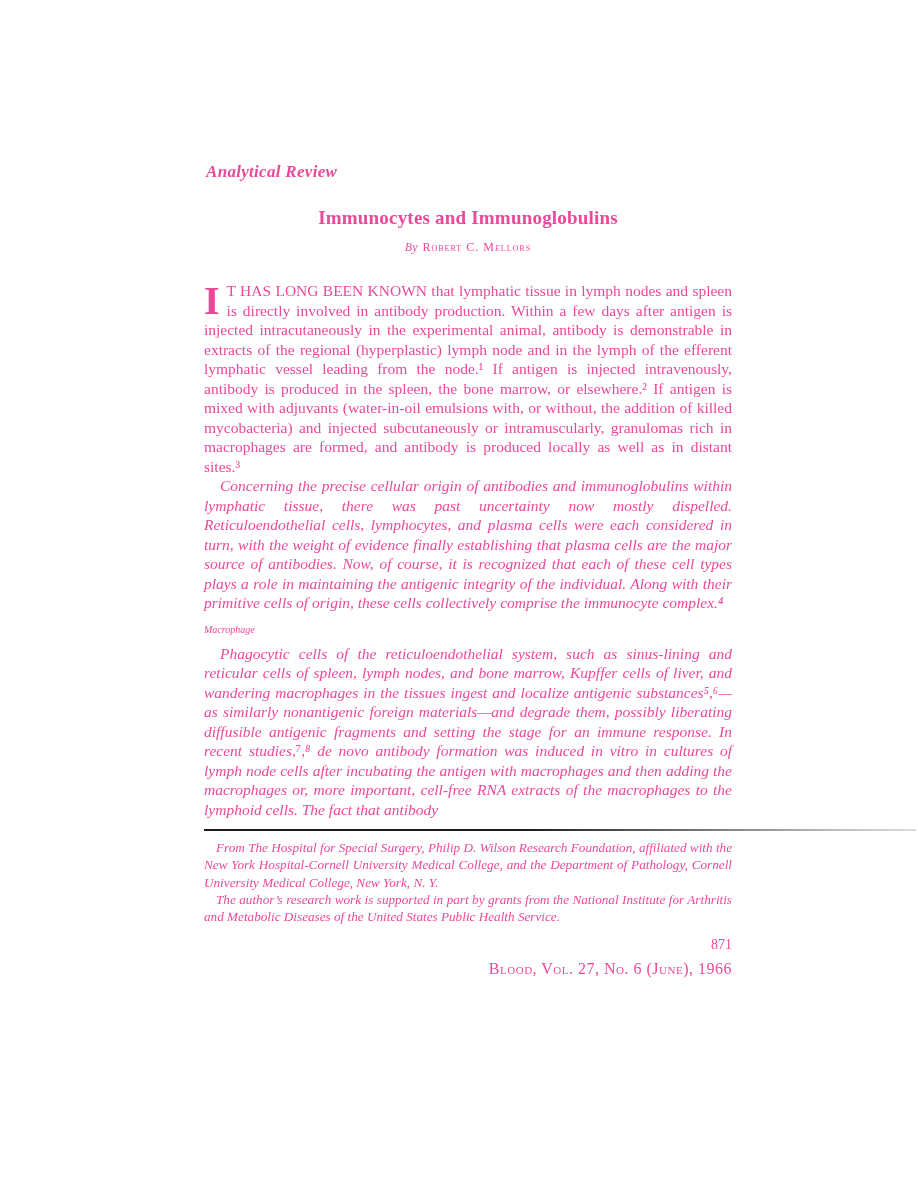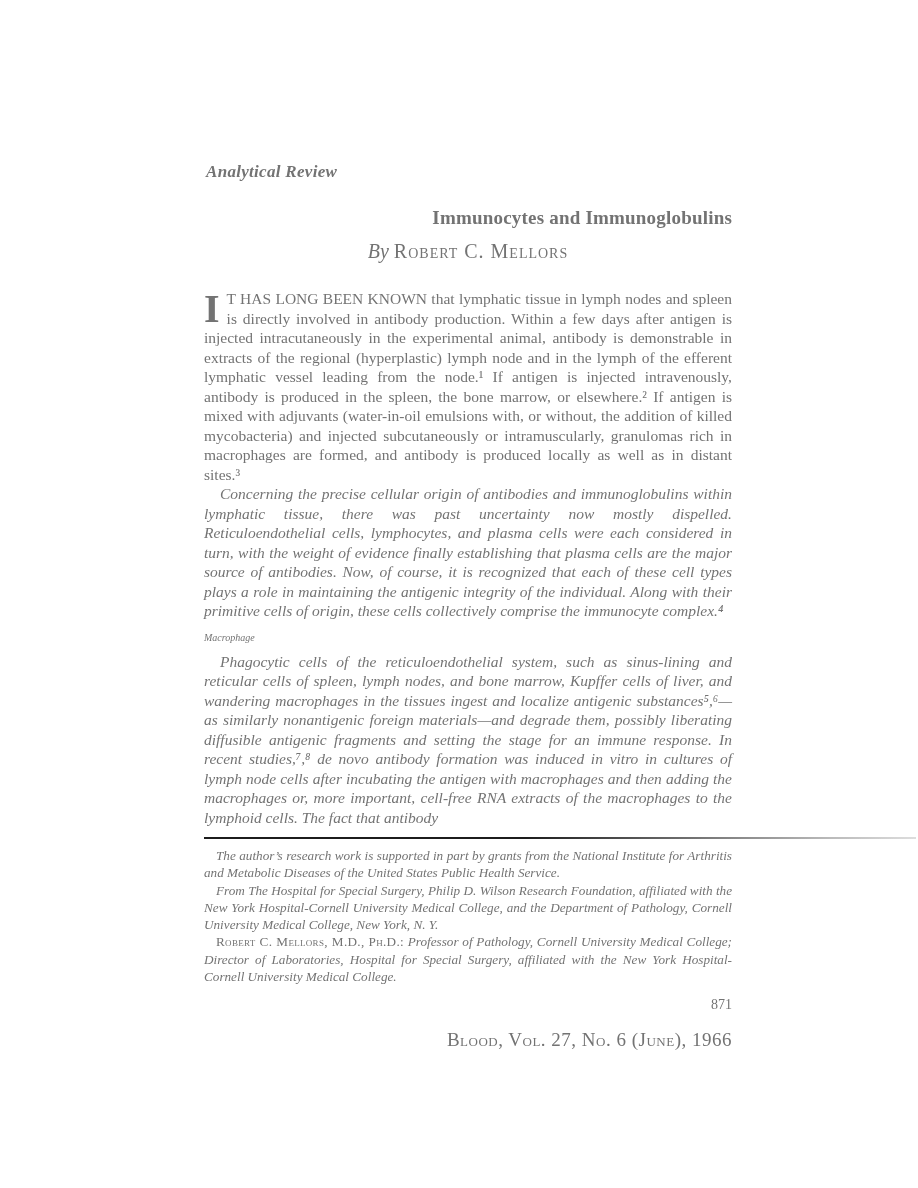--- a/index.html
+++ b/index.html
@@ -6,48 +6,48 @@
     margin: 0;
     padding: 0;
     background: #e8e8e8;
   }
   .page {
     position: relative;
     width: 918px;
     height: 1188px;
     background: #ffffff;
     font-family: "Liberation Serif", serif;
-    color: #737373;
+    color: #ec4899;
     overflow: hidden;
   }
   .column {
     position: absolute;
     left: 204px;
     top: 162px;
     width: 528px;
   }
   .kicker {
     font-size: 17px;
     font-weight: bold;
     font-style: italic;
     letter-spacing: 0.3px;
     margin: 0 0 24px 2px;
   }
   .title {
     font-size: 19px;
     font-weight: bold;
-    text-align: right;
+    text-align: center;
     letter-spacing: 0.2px;
     margin: 0;
     line-height: 24px;
   }
   .byline {
     text-align: center;
     margin-top: 10px;
-    font-size: 20px;
+    font-size: 12px;
   }
   .byline .by {
     font-style: italic;
     margin-right: 5px;
   }
   .byline .author {
     font-variant: small-caps;
     letter-spacing: 1px;
   }
   .bodytext {
@@ -98,22 +98,22 @@
     font-variant: small-caps;
     letter-spacing: 0.3px;
   }
   .page-number {
     text-align: right;
     margin-top: 12px;
     font-size: 14px;
   }
   .journal-line {
     text-align: right;
-    margin-top: 16px;
-    font-size: 19px;
+    margin-top: 7px;
+    font-size: 16px;
     font-variant: small-caps;
     letter-spacing: 0.5px;
   }
 </style>
 </head>
 <body>
 
 <div class="page">
   <div class="column">
 
@@ -131,23 +131,22 @@
       <p class="indent">Concerning the precise cellular origin of antibodies and immunoglobulins within lymphatic tissue, there was past uncertainty now mostly dispelled. Reticuloendothelial cells, lymphocytes, and plasma cells were each considered in turn, with the weight of evidence finally establishing that plasma cells are the major source of antibodies. Now, of course, it is recognized that each of these cell types plays a role in maintaining the antigenic integrity of the individual. Along with their primitive cells of origin, these cells collectively comprise the immunocyte complex.⁴</p>
 
       <h2 class="section-heading">Macrophage</h2>
 
       <p class="indent">Phagocytic cells of the reticuloendothelial system, such as sinus-lining and reticular cells of spleen, lymph nodes, and bone marrow, Kupffer cells of liver, and wandering macrophages in the tissues ingest and localize antigenic substances⁵,⁶—as similarly nonantigenic foreign materials—and degrade them, possibly liberating diffusible antigenic fragments and setting the stage for an immune response. In recent studies,⁷,⁸ de novo antibody formation was induced in vitro in cultures of lymph node cells after incubating the antigen with macrophages and then adding the macrophages or, more important, cell-free RNA extracts of the macrophages to the lymphoid cells. The fact that antibody</p>
     </div>
 
     <div class="rule"></div>
 
     <div class="footnotes">
+      <p>From The Hospital for Special Surgery, Philip D. Wilson Research Foundation, affiliated with the New York Hospital-Cornell University Medical College, and the Department of Pathology, Cornell University Medical College, New York, N. Y.</p>
       <p>The author’s research work is supported in part by grants from the National Institute for Arthritis and Metabolic Diseases of the United States Public Health Service.</p>
-      <p>From The Hospital for Special Surgery, Philip D. Wilson Research Foundation, affiliated with the New York Hospital-Cornell University Medical College, and the Department of Pathology, Cornell University Medical College, New York, N. Y.</p>
-      <p><span class="fn-name">Robert C. Mellors, M.D., Ph.D.:</span> <span>Professor of Pathology, Cornell University Medical College; Director of Laboratories, Hospital for Special Surgery, affiliated with the New York Hospital-Cornell University Medical College.</span></p>
     </div>
 
     <div class="page-number">871</div>
 
     <div class="journal-line">Blood, Vol. 27, No. 6 (June), 1966</div>
 
   </div>
 </div>
 
 </body></html>

